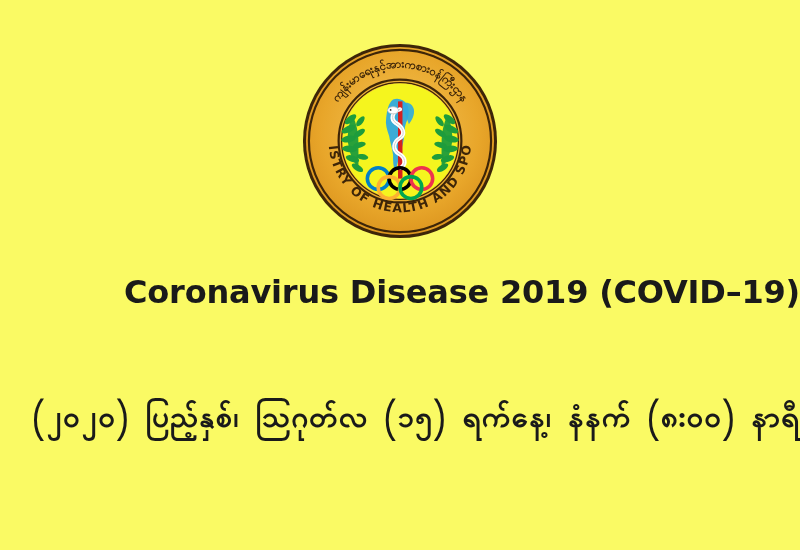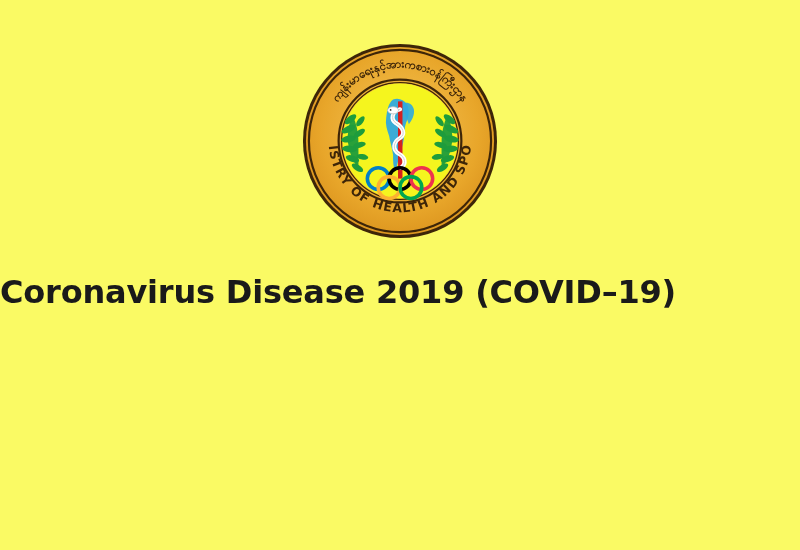--- a/index.html
+++ b/index.html
@@ -29,21 +29,21 @@
     top: 42px;
     width: 198px;
     height: 198px;
   }
   #seal-wrap svg { display: block; }
 
   
   .text-line {
     position: absolute;
     left: 0;
-    width: 672px;
+    width: 800px;
     text-align: right;
     color: #1a1a1a;
     white-space: nowrap;
     line-height: 1;
   }
 
   #title-en {
     top: 276px;
     font-size: 32px;
     font-weight: bold;
@@ -162,14 +162,15 @@
         <circle cx="122" cy="138" r="11" stroke="#ee334e"></circle>
         <circle cx="89" cy="147" r="11" stroke="#fcb131"></circle>
         <circle cx="111" cy="147" r="11" stroke="#00a651"></circle>
       </g>
     </svg>
   </div>
 
   <div class="text-line" id="title-en">Coronavirus Disease 2019 (COVID–19)</div>
 
 
+  <div class="text-line clipped" id="line-my-2">(၂၀၂၀) ပြည့်နှစ်၊ သြဂုတ်လ (၁၅) ရက်နေ့၊ နံနက် (၈:၀၀) နာရီ</div>
 
 </div>
 
 </body></html>

